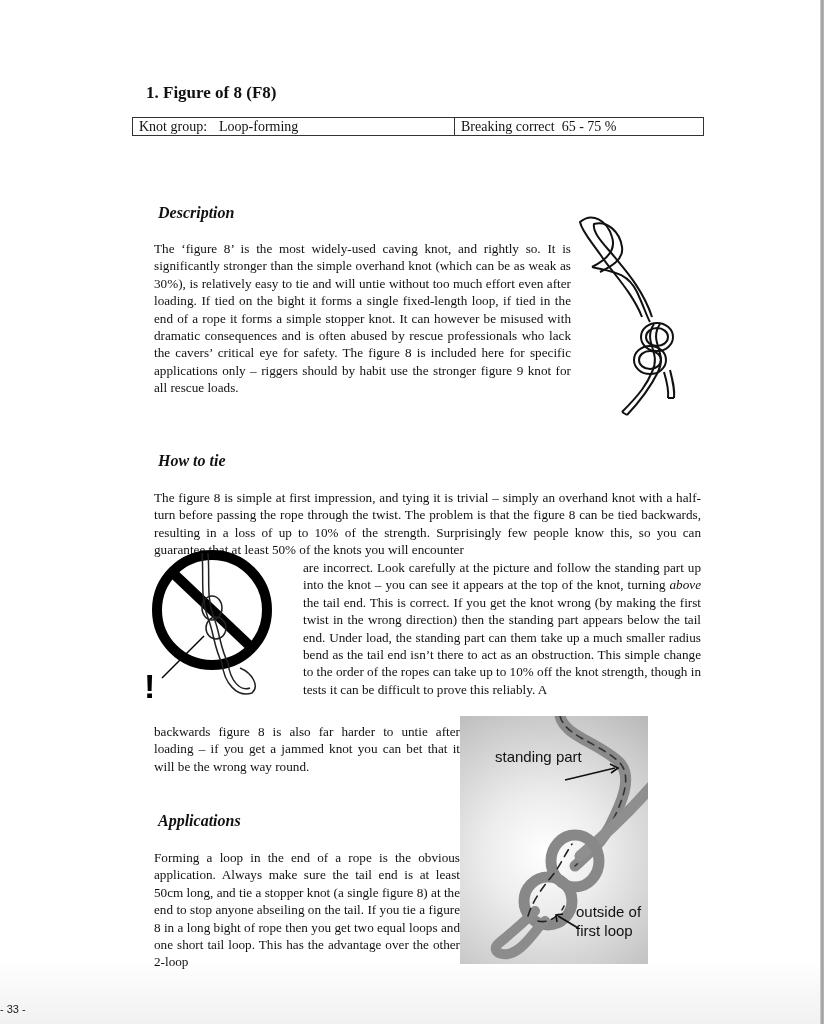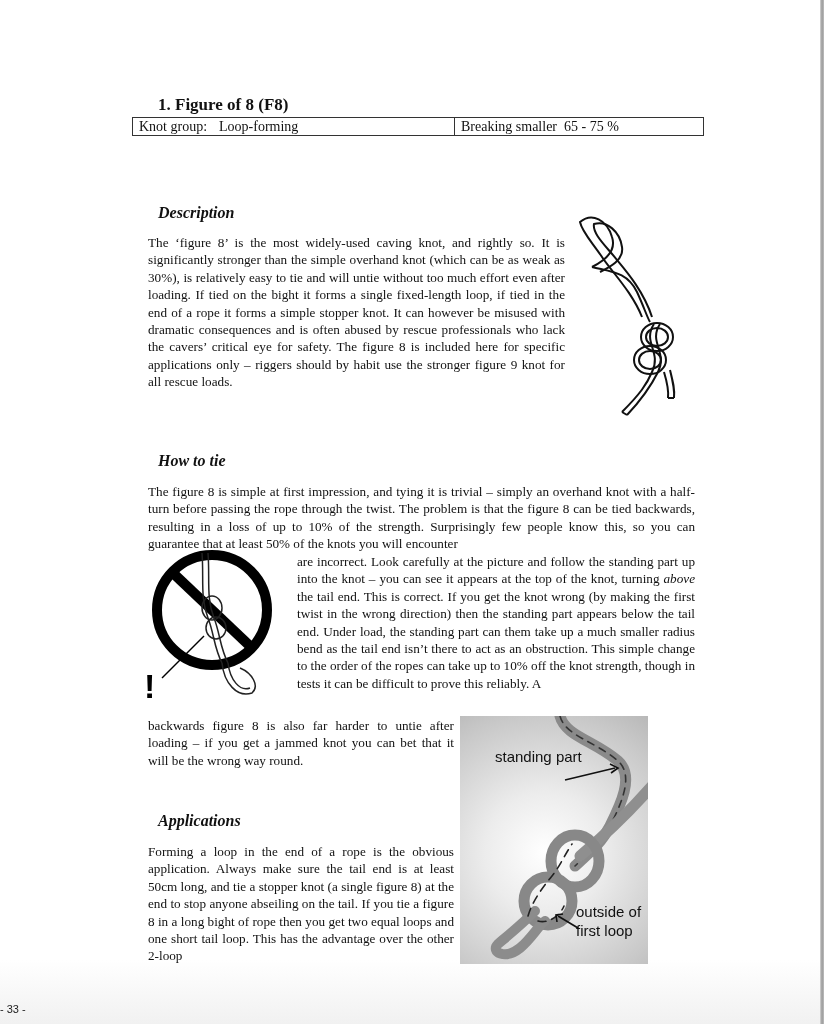--- a/index.html
+++ b/index.html
@@ -18,36 +18,36 @@
     background: linear-gradient(to right, #d6d6d6, #9a9a9a 50%, #bdbdbd);
   }
   .running-header {
     position: absolute; left: 142px; top: 45px; width: 549px; height: 16px;
     font-style: italic; font-size: 11px; line-height: 16px;
     border-bottom: 3px double #555;
   }
   .running-header .left { position: absolute; left: 0; top: 0; }
   .running-header .right { position: absolute; right: 6px; top: 0; }
   h1 {
-    position: absolute; left: 142px; top: 78px; margin: 16px;
+    position: absolute; left: 142px; top: 78px; margin: 4px;
     font-size: 17px; font-weight: bold; line-height: 22px;
   }
   table.props {
     position: absolute; left: 132px; top: 117px; width: 572px;
     border-collapse: collapse; font-size: 14px; line-height: 16px;
   }
   table.props td { border: 1px solid #333; padding: 0 6px; white-space: nowrap; height: 17px; }
   .tab { display: inline-block; width: 80px; }
   .smiley { font-family: "DejaVu Sans", sans-serif; font-size: 12px; }
   h2 {
     position: absolute; left: 142px; margin: 16px;
     font-size: 16px; font-weight: bold; font-style: italic; line-height: 20px;
   }
   .para {
-    position: absolute; margin: 6px;
+    position: absolute; margin: 12px;
     font-size: 13.2px; line-height: 17.4px; text-align: justify;
   }
   .figure { position: absolute; }
   .photo {
     position: absolute; left: 460px; top: 716px; width: 188px; height: 248px;
     background: radial-gradient(circle at 45% 55%, #ffffff 0%, #ececec 35%, #c9c9c9 80%, #b8b8b8 100%);
     overflow: hidden;
   }
   .photo .label {
     position: absolute; font-family: "Liberation Sans", "DejaVu Sans", sans-serif;
@@ -66,21 +66,21 @@
 
   <h1>1. Figure of 8 (F8)</h1>
 
   <table class="props">
     <tbody>
         <tr>
       <td colspan="2">
         <span class="tab">Knot group:</span><span>Loop-forming</span>
       </td>
       <td style="width:236px">
-        <span>Breaking smaller</span>&nbsp;
+        <span>Breaking correct</span>&nbsp;
         <span>65 - 75 %</span>
       </td>
     </tr>
   </tbody>
     </table>
 
   <h2 style="top:187px">Description</h2>
   <p class="para" style="left:142px; top:228px; width:417px;">The ‘figure 8’ is the most widely-used caving knot, and rightly so. It is significantly stronger than the simple overhand knot (which can be as weak as 30%), is relatively easy to tie and will untie without too much effort even after loading. If tied on the bight it forms a single fixed-length loop, if tied in the end of a rope it forms a simple stopper knot. It can however be misused with dramatic consequences and is often abused by rescue professionals who lack the cavers’ critical eye for safety. The figure 8 is included here for specific applications only – riggers should by habit use the stronger figure 9 knot for all rescue loads.</p>
 
   <svg class="figure" style="left:572px; top:212px" width="125" height="210" viewBox="0 0 125 210">

